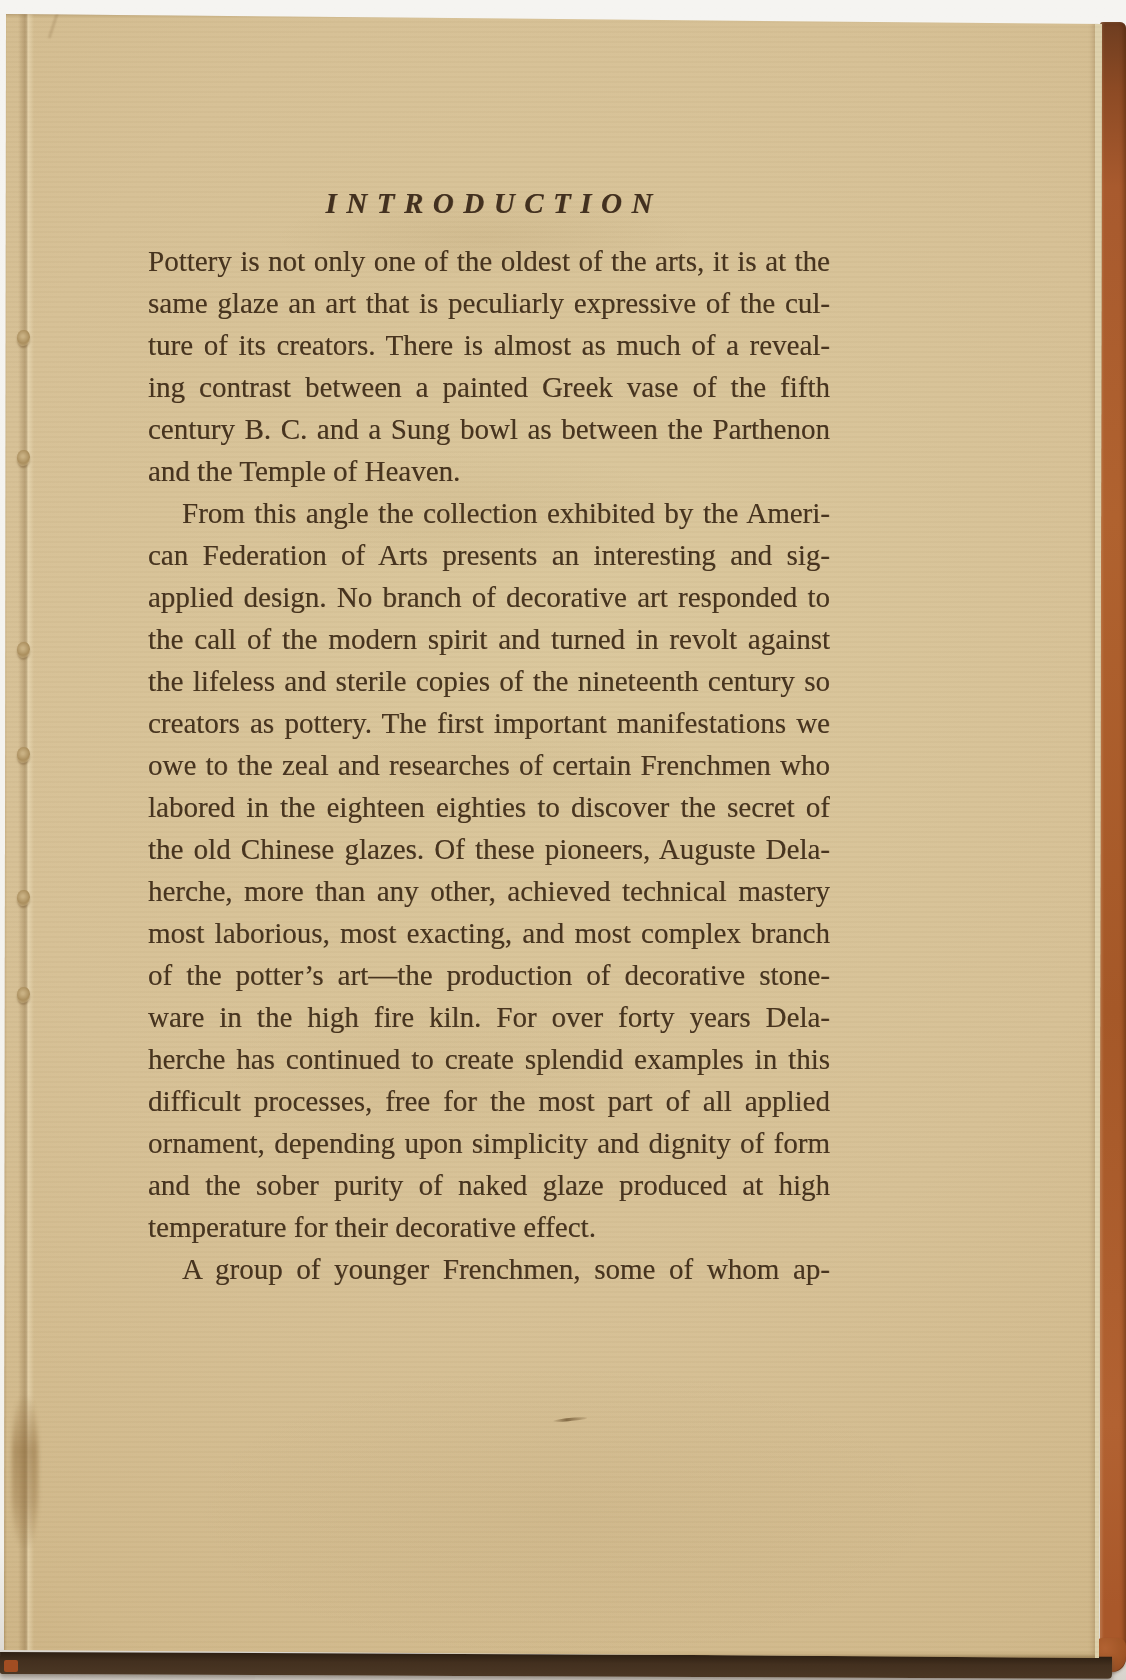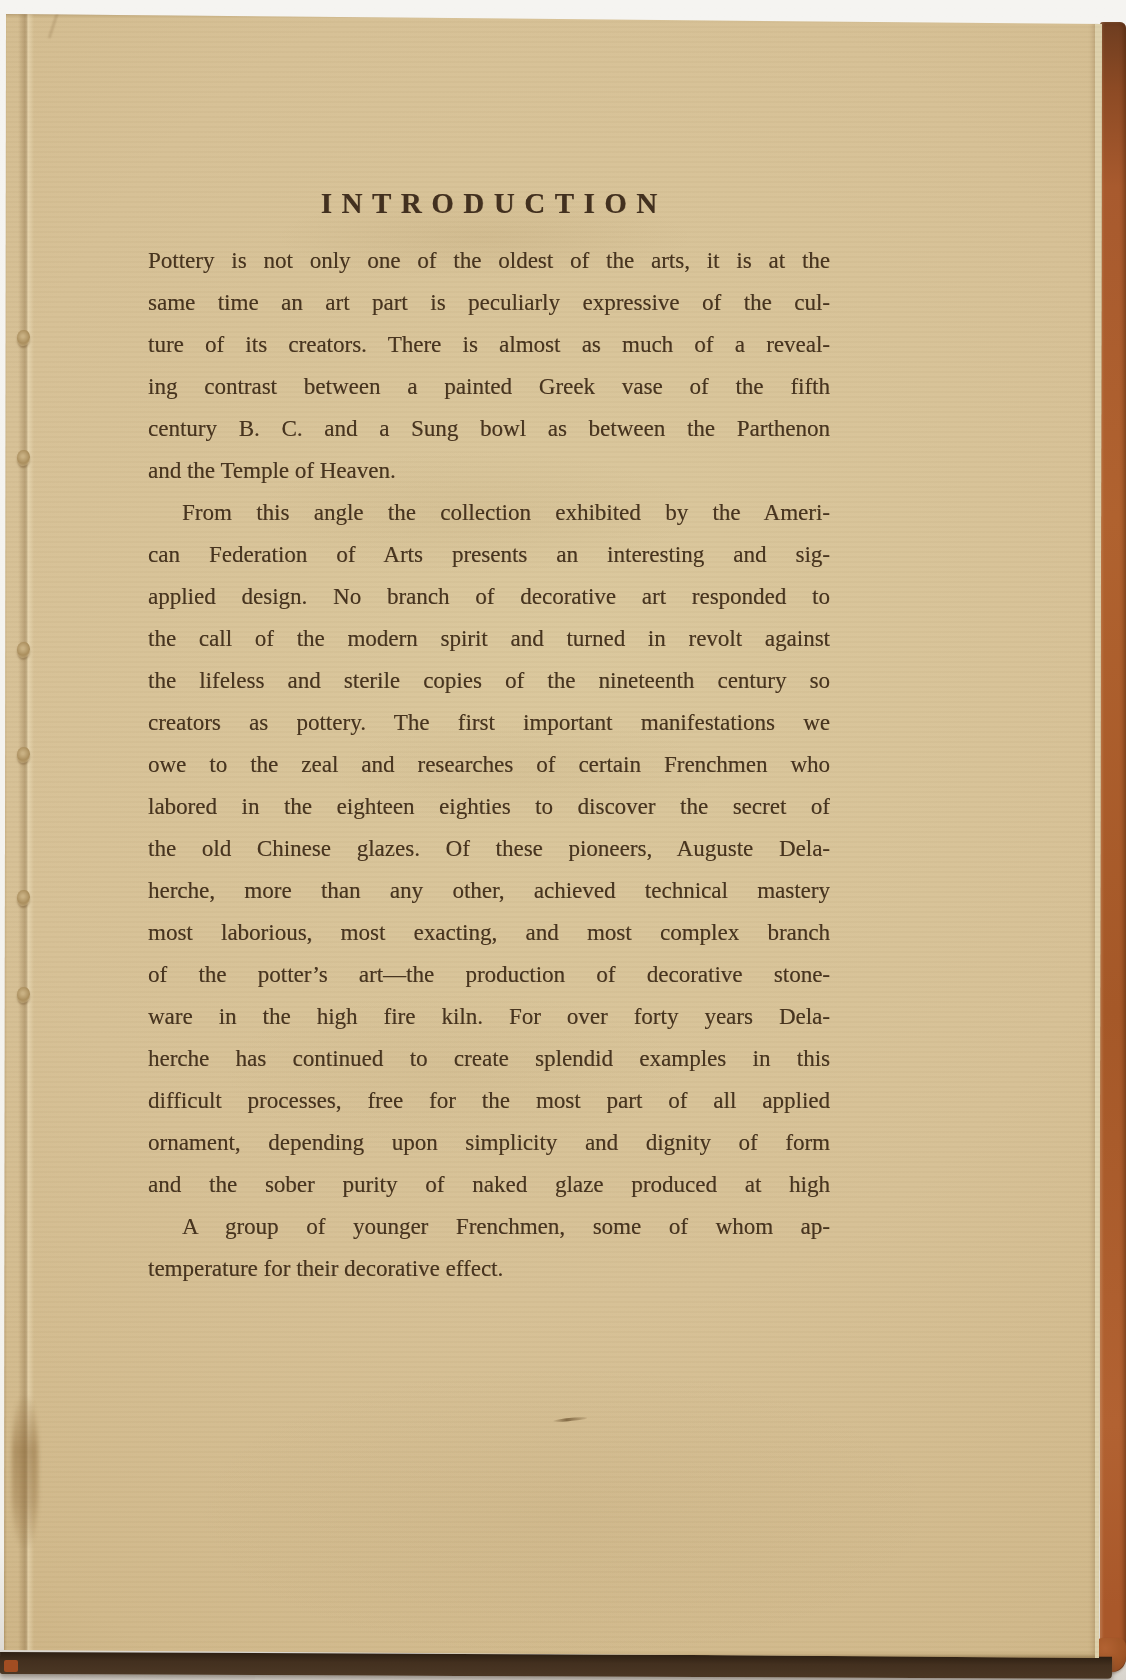--- a/index.html
+++ b/index.html
@@ -79,27 +79,27 @@
   }
   
   .crease{
     position:absolute;left:48px;top:2px;width:34px;height:30px;
     border-left:2px solid rgba(120,90,50,.30);
     transform:rotate(18deg);filter:blur(1px);
   }
 
   .title{
     position:absolute;left:144px;top:172px;width:682px;margin:0;
-    font-weight:600;font-size:29px;line-height:38px;
+    font-style:italic;font-weight:600;font-size:29px;line-height:38px;
     letter-spacing:9.5px;text-align:center;text-indent:9.5px;
     color:#42301f;text-shadow:0.4px 0.4px 0 rgba(66,48,31,.4);
   }
   .body-text{
     position:absolute;left:144px;top:228px;width:682px;
-    font-size:23px;line-height:42px;color:#47341f;
+    font-size:29px;line-height:42px;color:#47341f;
     text-shadow:0.35px 0.35px 0 rgba(71,52,31,.45);
   }
   .line{
     height:42px;overflow:hidden;
     text-align:justify;text-align-last:justify;
   }
   .line.lastline{text-align-last:left;}
   .line.indent{text-indent:34px;}
 </style>
 </head>
@@ -123,21 +123,21 @@
         <div class="stitch" style="top: 975px;"></div>
       </div>
     <div class="stain"></div>
     <div class="crease"></div>
     <div class="stray"></div>
 
     <h1 class="title">INTRODUCTION</h1>
 
     <div class="body-text" id="body-text">
         <div class="line">Pottery is not only one of the oldest of the arts, it is at the</div>
-        <div class="line">same time an art part is peculiarly expressive of the cul-</div>
+        <div class="line">same glaze an art that is peculiarly expressive of the cul-</div>
         <div class="line">ture of its creators. There is almost as much of a reveal-</div>
         <div class="line">ing contrast between a painted Greek vase of the fifth</div>
         <div class="line">century B. C. and a Sung bowl as between the Parthenon</div>
         <div class="line lastline">and the Temple of Heaven.</div>
         <div class="line indent">From this angle the collection exhibited by the Ameri-</div>
         <div class="line">can Federation of Arts presents an interesting and sig-</div>
         <div class="line">applied design. No branch of decorative art responded to</div>
         <div class="line">the call of the modern spirit and turned in revolt against</div>
         <div class="line">the lifeless and sterile copies of the nineteenth century so</div>
         <div class="line">creators as pottery. The first important manifestations we</div>
@@ -145,18 +145,18 @@
         <div class="line">labored in the eighteen eighties to discover the secret of</div>
         <div class="line">the old Chinese glazes. Of these pioneers, Auguste Dela-</div>
         <div class="line">herche, more than any other, achieved technical mastery</div>
         <div class="line">most laborious, most exacting, and most complex branch</div>
         <div class="line">of the potter’s art—the production of decorative stone-</div>
         <div class="line">ware in the high fire kiln. For over forty years Dela-</div>
         <div class="line">herche has continued to create splendid examples in this</div>
         <div class="line">difficult processes, free for the most part of all applied</div>
         <div class="line">ornament, depending upon simplicity and dignity of form</div>
         <div class="line">and the sober purity of naked glaze produced at high</div>
+        <div class="line lastline">temperature for their decorative effect.</div>
         <div class="line indent">A group of younger Frenchmen, some of whom ap-</div>
-        <div class="line lastline">temperature for their decorative effect.</div>
       </div>
   </div>
 
 </div>
 
 </body></html>

